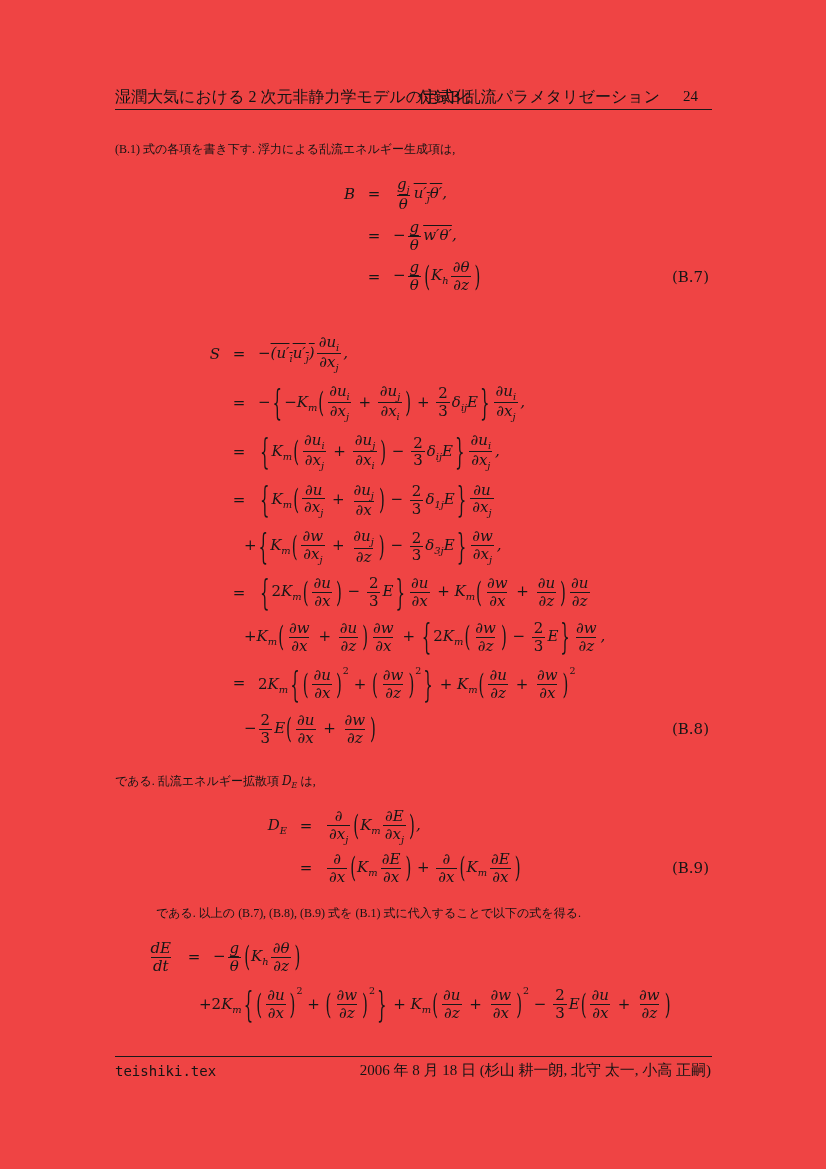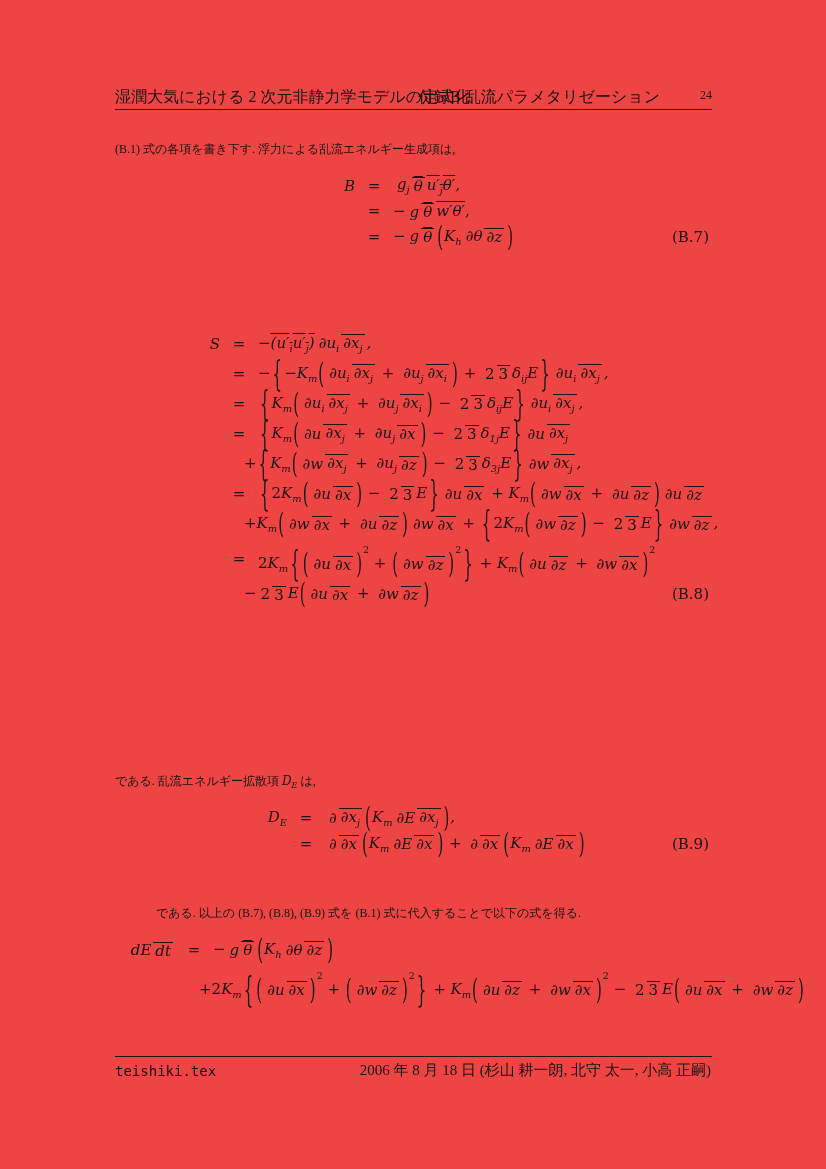--- a/index.html
+++ b/index.html
@@ -3,42 +3,42 @@
 <meta charset="utf-8">
 <style>
   html,body{margin:0;padding:0;background:#ffffff;}
   .page{position:relative;width:826px;height:1169px;background:#ef4444;overflow:hidden;
         font-family:"Liberation Serif","DejaVu Serif",serif;color:#141414;}
   .hrule{position:absolute;left:115px;width:597px;height:1px;background:#1a1a1a;}
   
   .hdr{font-size:16px;white-space:nowrap;}
   .hdr-left{position:absolute;left:115px;top:87px;}
   .hdr-right{position:absolute;right:166px;top:87px;}
-  .hdr-page{position:absolute;right:114px;top:88px;font-size:12px;}
+  .hdr-page{position:absolute;right:128px;top:88px;font-size:15px;}
   
   .para{position:absolute;left:115px;width:600px;font-size:12px;white-space:nowrap;}
   .mv{font-family:"DejaVu Serif","Liberation Serif",serif;font-style:italic;}
   
   .eq{position:absolute;left:115px;width:596px;
       font-family:"DejaVu Serif","Liberation Serif",serif;font-style:italic;
       font-size:15px;color:#161616;}
   .eqrow{display:flex;align-items:center;position:relative;white-space:nowrap;margin-bottom:6px;}
   .eqrow .lhs{flex:0 0 auto;text-align:right;}
   .eqrow .rel{flex:0 0 38px;text-align:center;font-style:normal;}
   .eqrow .rhs{white-space:nowrap;}
   .eqrow .rhs.cont{margin-left:-14px;}
   #b7 .lhs{width:240px;} #b8 .lhs{width:105px;} #b9 .lhs{width:172px;} #fin .lhs{width:60px;}
   #b8 .eqrow{margin-bottom:10px;}
   #fin .eqrow + .eqrow{margin-top:10px;}
   .lab{position:absolute;right:2px;top:50%;transform:translateY(-50%);
        font-style:normal;font-size:15px;}
   
   .eq sub,.para sub{font-size:66%;}
   .eq u, .f u{font-style:normal;text-decoration:none;}
-  .f{display:inline-flex;flex-direction:row;align-items:center;vertical-align:middle;
+  .f{display:inline-flex;flex-direction:column;align-items:center;vertical-align:middle;
      margin:0 2px;text-align:center;}
   .f > b{font-weight:normal;line-height:1.12;padding:0 2px;display:block;}
   .f > b + b{border-top:1px solid #191919;}
   .o{font-style:italic;text-decoration:overline;}
   .p{display:inline-block;font-style:normal;vertical-align:middle;transform:scaleY(1.85);margin:0 1px;}
   .q{display:inline-block;font-style:normal;vertical-align:middle;transform:scaleY(2.4);margin:0 2px;}
   .s{font-style:normal;font-size:9.5px;vertical-align:15px;}
   
   #p1{top:141px;} #b7{top:176px;} #p2{top:301px;} #b8{top:334px;}
   #p3{top:773px;} #b9{top:808px;} #p4{top:905px;margin-left:41px;} #fin{top:940px;}

